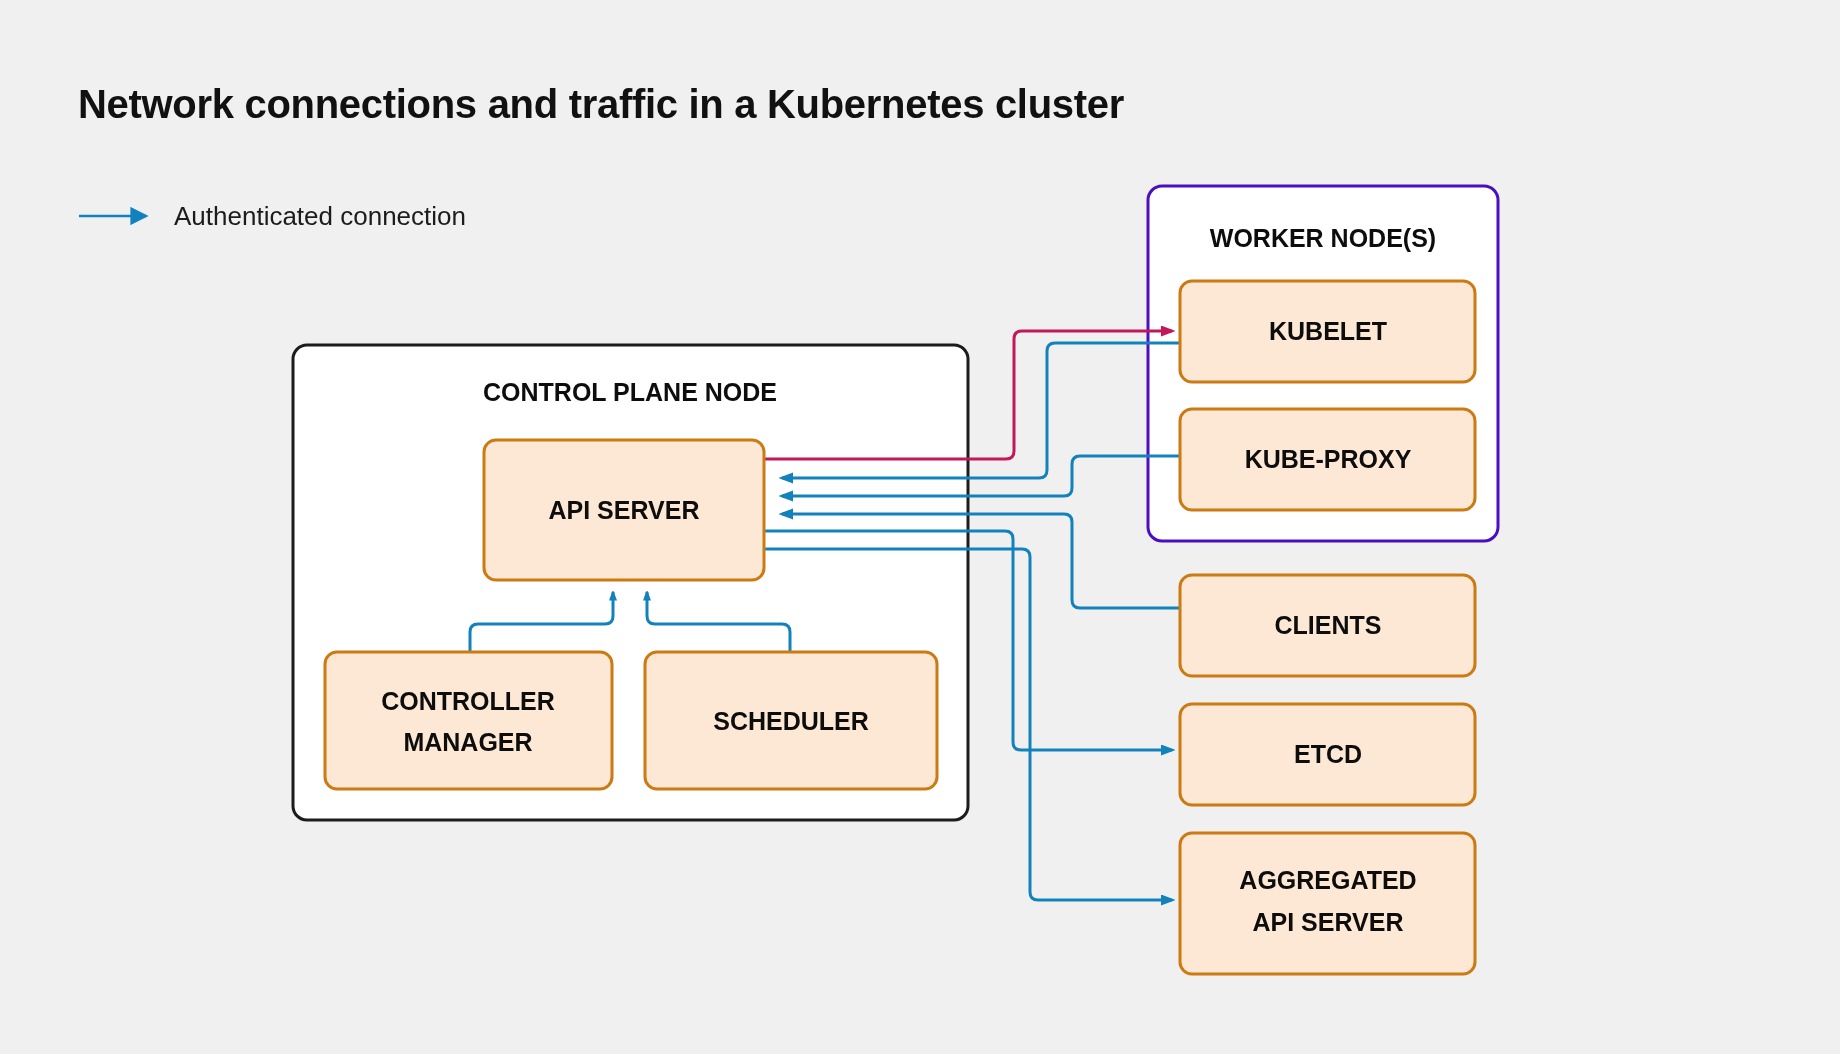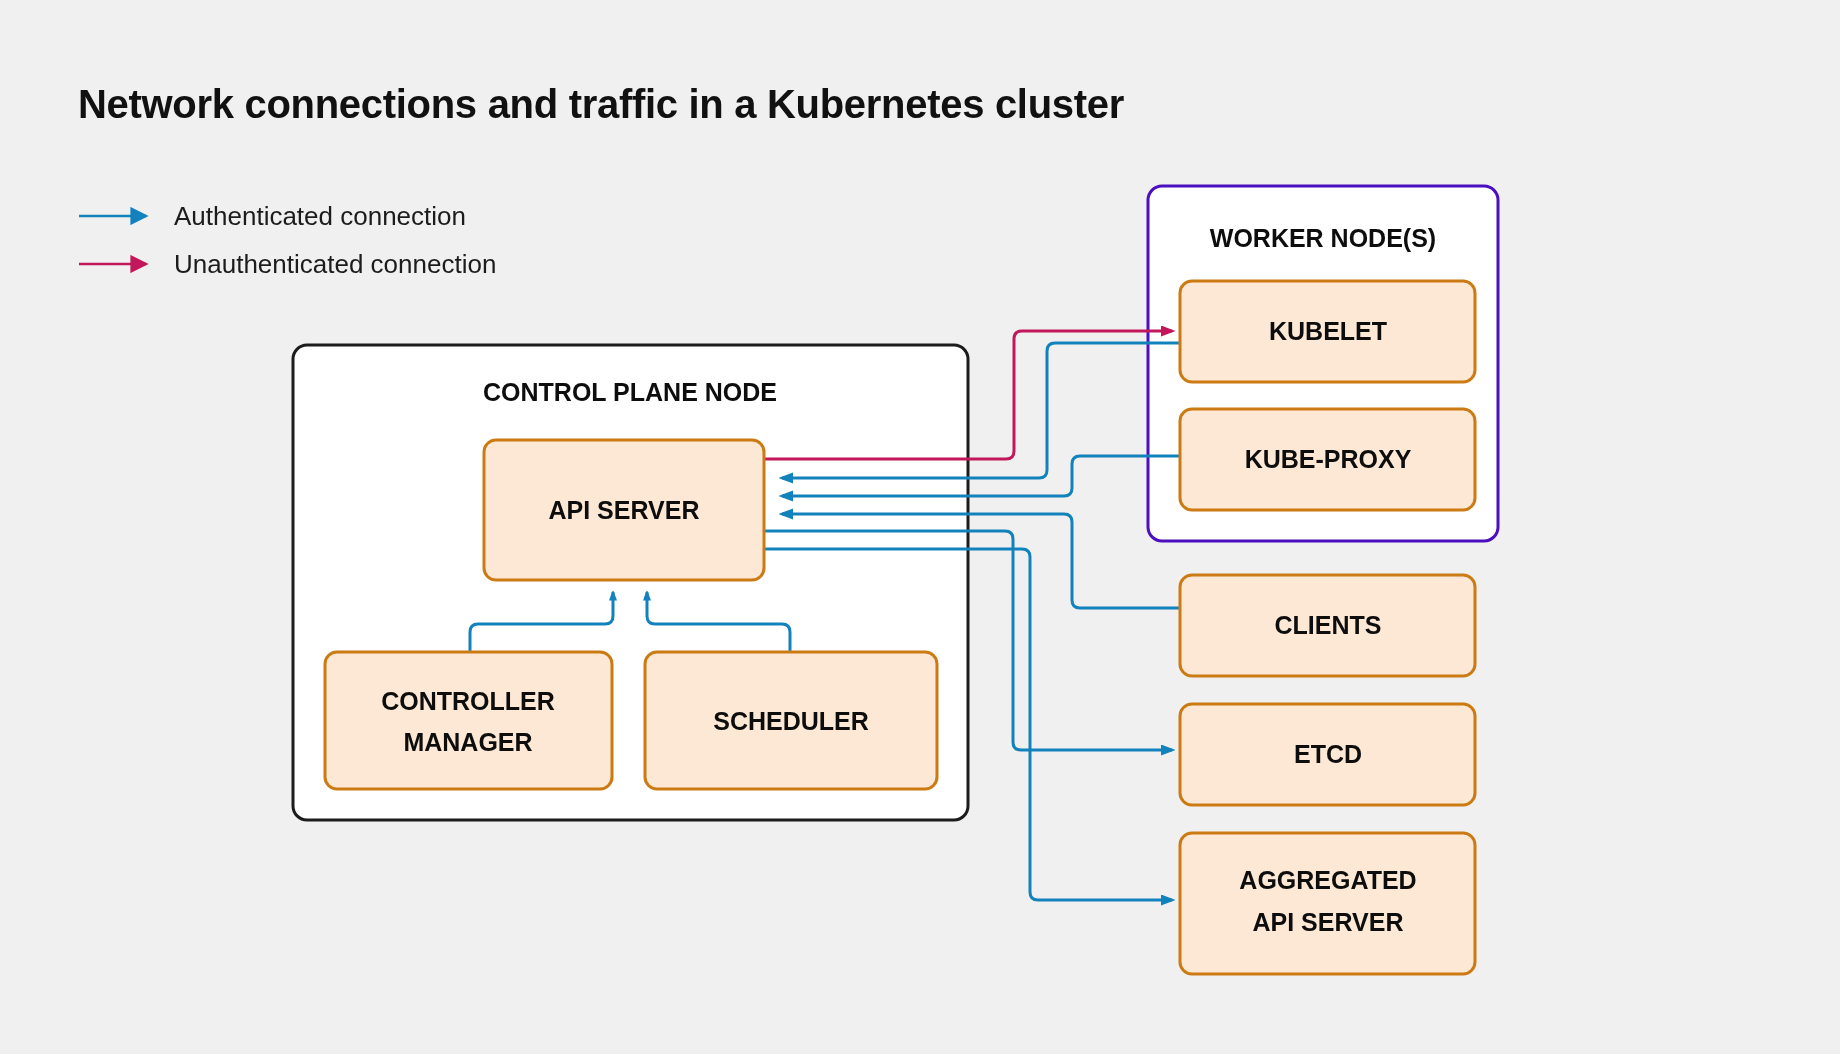--- a/index.html
+++ b/index.html
@@ -113,31 +113,20 @@
       <svg class="legend-swatch" viewBox="0 0 80 20">
         <defs>
           <marker id="lg-arrow-blue" markerWidth="7" markerHeight="7" refX="6" refY="3.5" orient="auto">
             <path d="M0,0 L7,3.5 L0,7 z" fill="#1282bd"></path>
           </marker>
         </defs>
         <line x1="1" y1="10" x2="68" y2="10" stroke="#1282bd" stroke-width="2.6" marker-end="url(#lg-arrow-blue)"></line>
       </svg>
       <span class="legend-label">Authenticated connection</span>
     </div>
-    <div class="legend-row">
-      <svg class="legend-swatch" viewBox="0 0 80 20">
-        <defs>
-          <marker id="lg-arrow-pink" markerWidth="7" markerHeight="7" refX="6" refY="3.5" orient="auto">
-            <path d="M0,0 L7,3.5 L0,7 z" fill="#c2185b"></path>
-          </marker>
-        </defs>
-        <line x1="1" y1="10" x2="68" y2="10" stroke="#c2185b" stroke-width="2.6" marker-end="url(#lg-arrow-pink)"></line>
-      </svg>
-      <span class="legend-label">Unauthenticated connection</span>
-    </div>
   </div>
 
   <svg class="diagram" viewBox="0 0 1840 1054">
     <defs>
       <marker id="arrow-blue" markerWidth="10" markerHeight="10" refX="8.6" refY="4" orient="auto" markerUnits="userSpaceOnUse">
         <path d="M0,0 L11,4 L0,8 z" fill="#1282bd"></path>
       </marker>
       <marker id="arrow-blue-big" markerWidth="14" markerHeight="14" refX="11" refY="5.5" orient="auto" markerUnits="userSpaceOnUse">
         <path d="M0,0 L15,5.5 L0,11 z" fill="#1282bd"></path>
       </marker>

